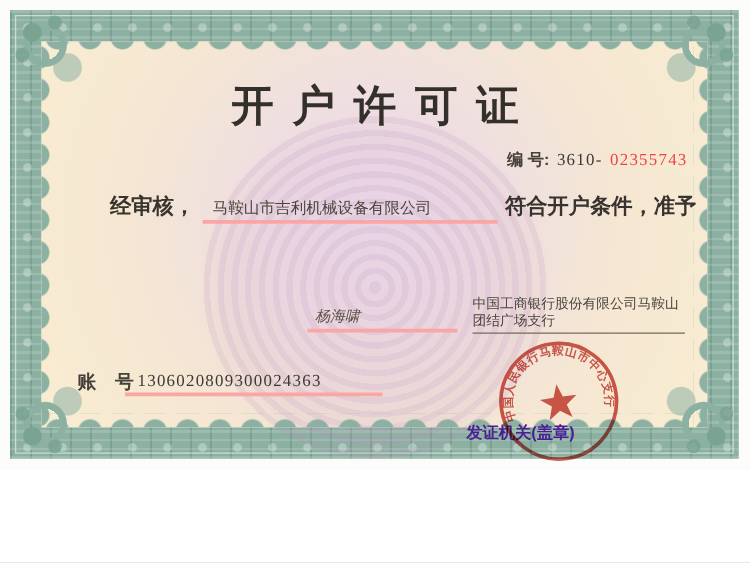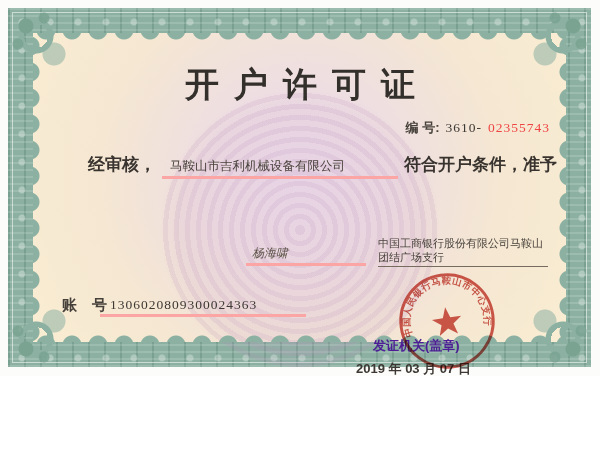--- a/index.html
+++ b/index.html
@@ -125,21 +125,20 @@
 
   <div class="abs bank-name">
     <div>中国工商银行股份有限公司马鞍山</div>
     <div>团结广场支行</div>
   </div>
 
   <div class="abs acct-label lbl">账　号</div>
   <div class="abs u acct-value num">1306020809300024363</div>
 
   <div class="abs issuer">发证机关(盖章)</div>
-  <div class="abs date">2019 年 03 月 07 日</div>
 
   <svg class="seal" viewBox="0 0 120 120" xmlns="http://www.w3.org/2000/svg">
     <defs>
       <path id="sealArc" d="M 24.3 73 A 38 38 0 1 1 95.7 73" fill="none"></path>
     </defs>
     <circle cx="60" cy="60" r="47" fill="none" stroke="#c4382e" stroke-width="3"></circle>
     <path fill="#c4382e" d="M60 46 L63.8 56.6 L75 56.8 L66.1 63.5 L69.4 74.2 L60 67.8 L50.6 74.2 L53.9 63.5 L45 56.8 L56.2 56.6 Z"></path>
     <text font-size="9.5" fill="#c4382e" font-weight="bold" letter-spacing="0.5">
       <textPath href="#sealArc" startOffset="50%" text-anchor="middle">中国人民银行马鞍山市中心支行</textPath>
     </text>

